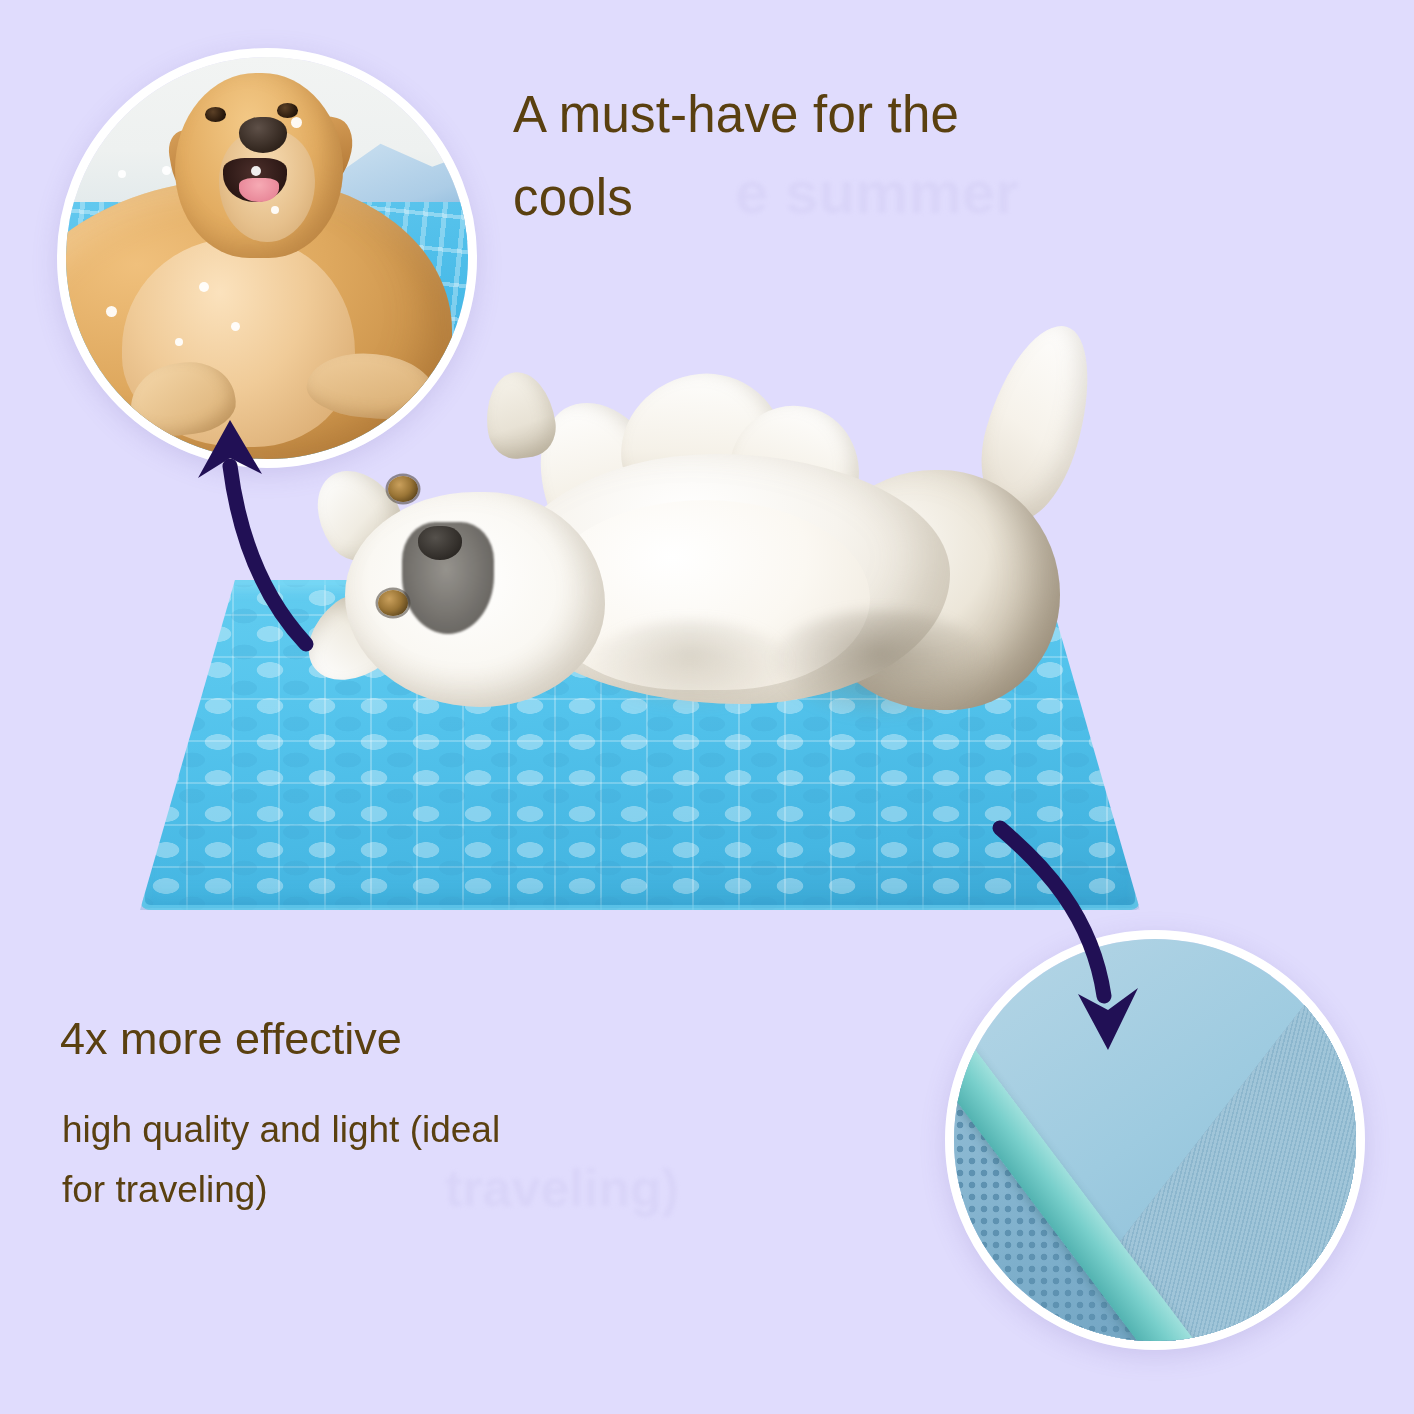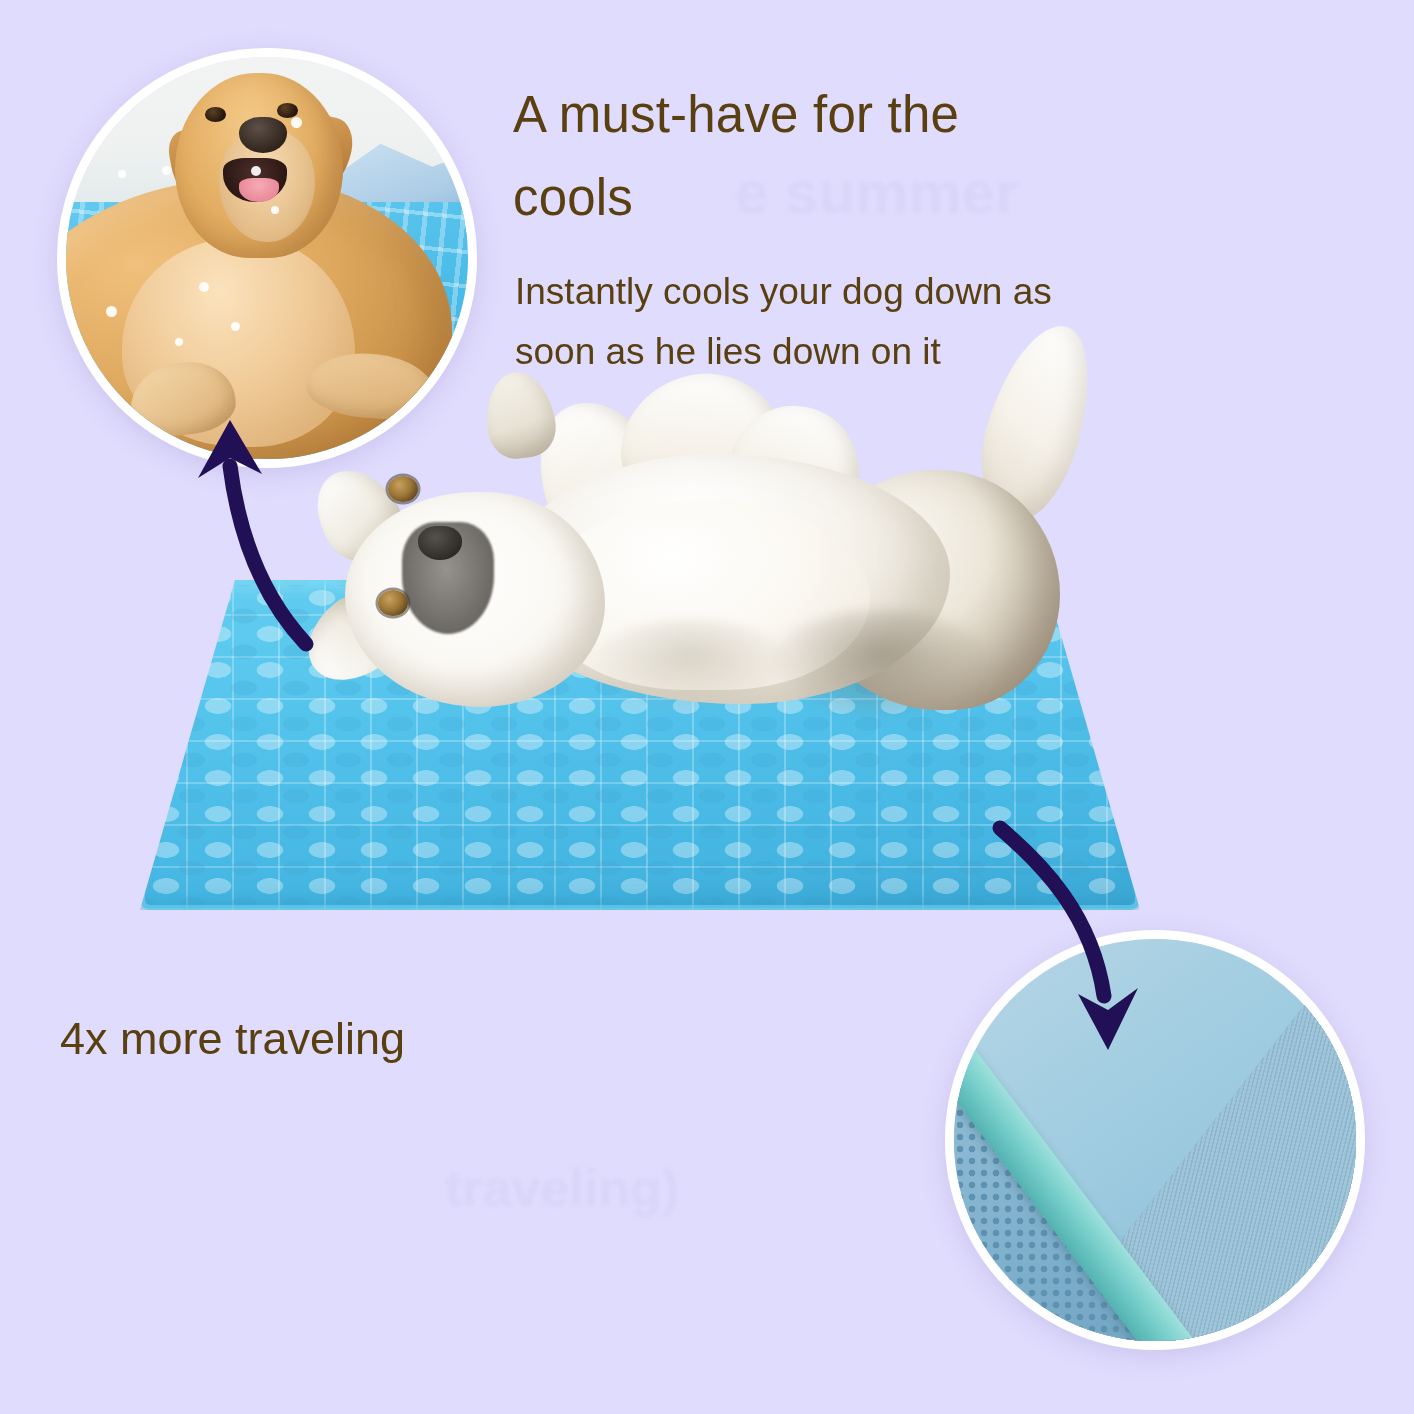--- a/index.html
+++ b/index.html
@@ -448,18 +448,18 @@
     <path class="arrow-head" d="M 80 20 L 112 74 L 80 58 L 48 78 Z"></path>
   </svg>
 
   <svg class="arrow-svg" id="arrow-bottom" viewBox="0 0 260 260">
     <path class="arrow-path" d="M 20 18 C 62 54, 112 104, 124 186"></path>
     <path class="arrow-head" d="M 128 240 L 98 184 L 128 200 L 158 178 Z"></path>
   </svg>
 
   <div class="txt" id="headline-main">A must-have for the
 cools</div>
-  <div class="txt" id="subcopy-main">Instantly cools your dog down as
-soon as he lies down on it</div>
-
-  <div class="txt" id="headline-second">4x more traveling</div>
+
+  <div class="txt" id="headline-second">4x more effective</div>
+  <div class="txt" id="subcopy-second">high quality and light (ideal
+for traveling)</div>
 
 </div>
 
 </body></html>

